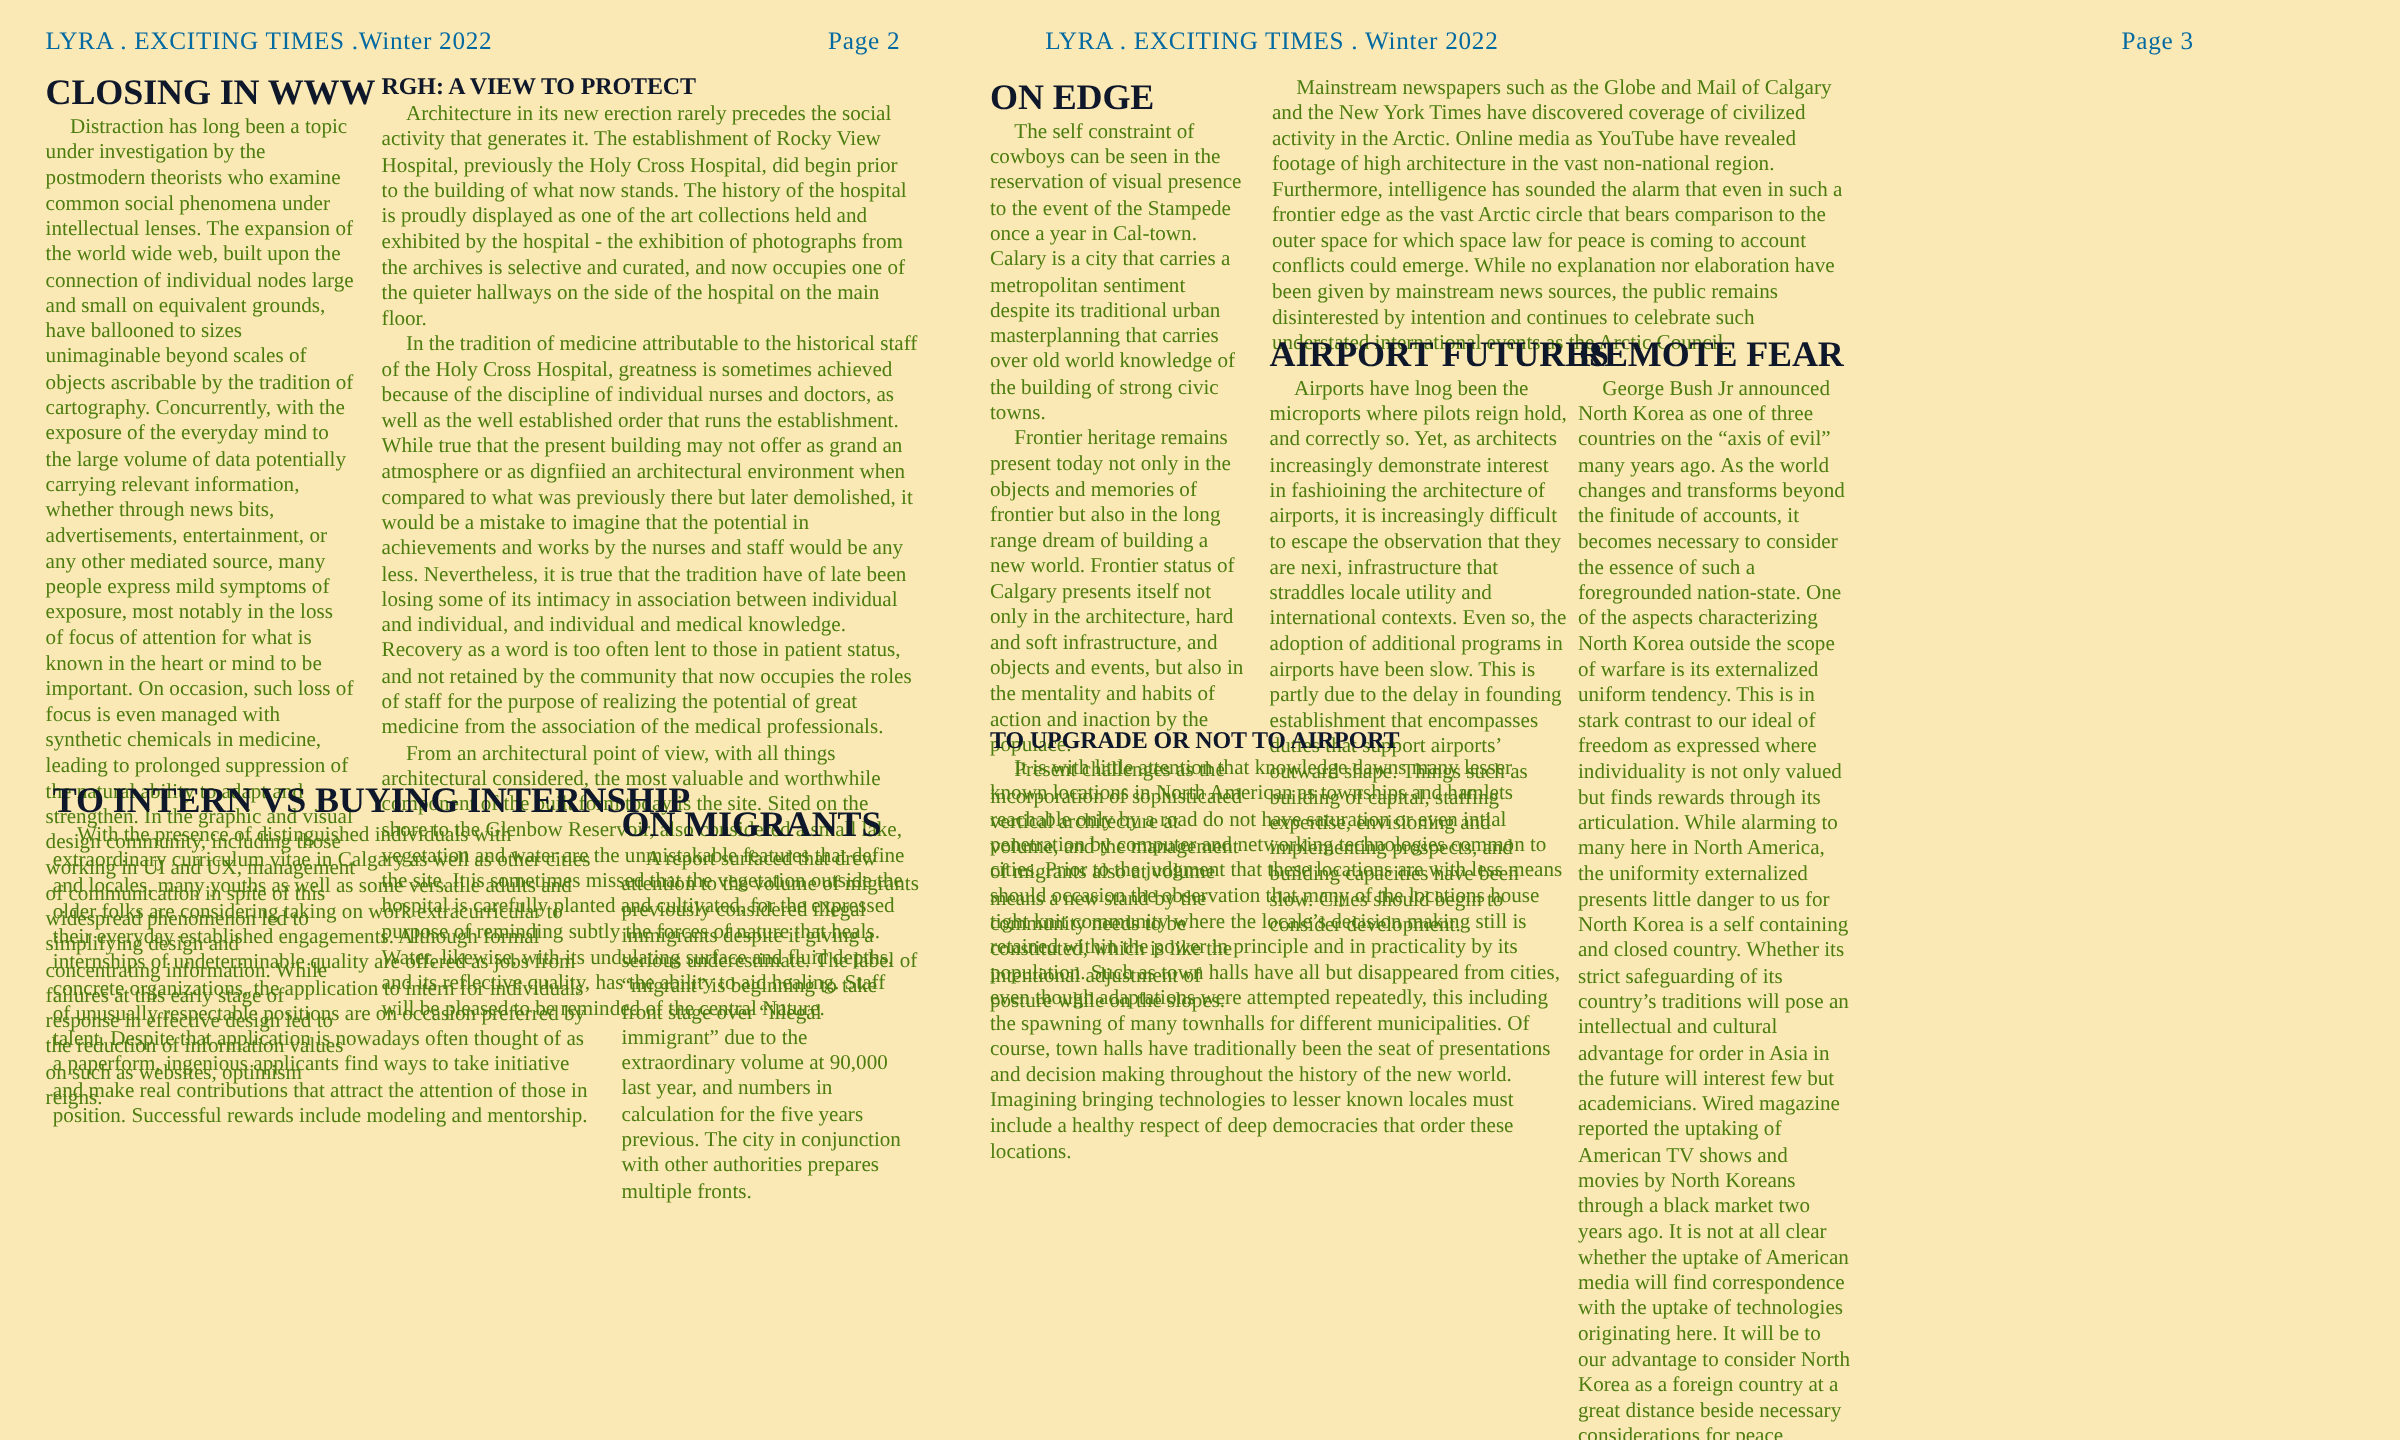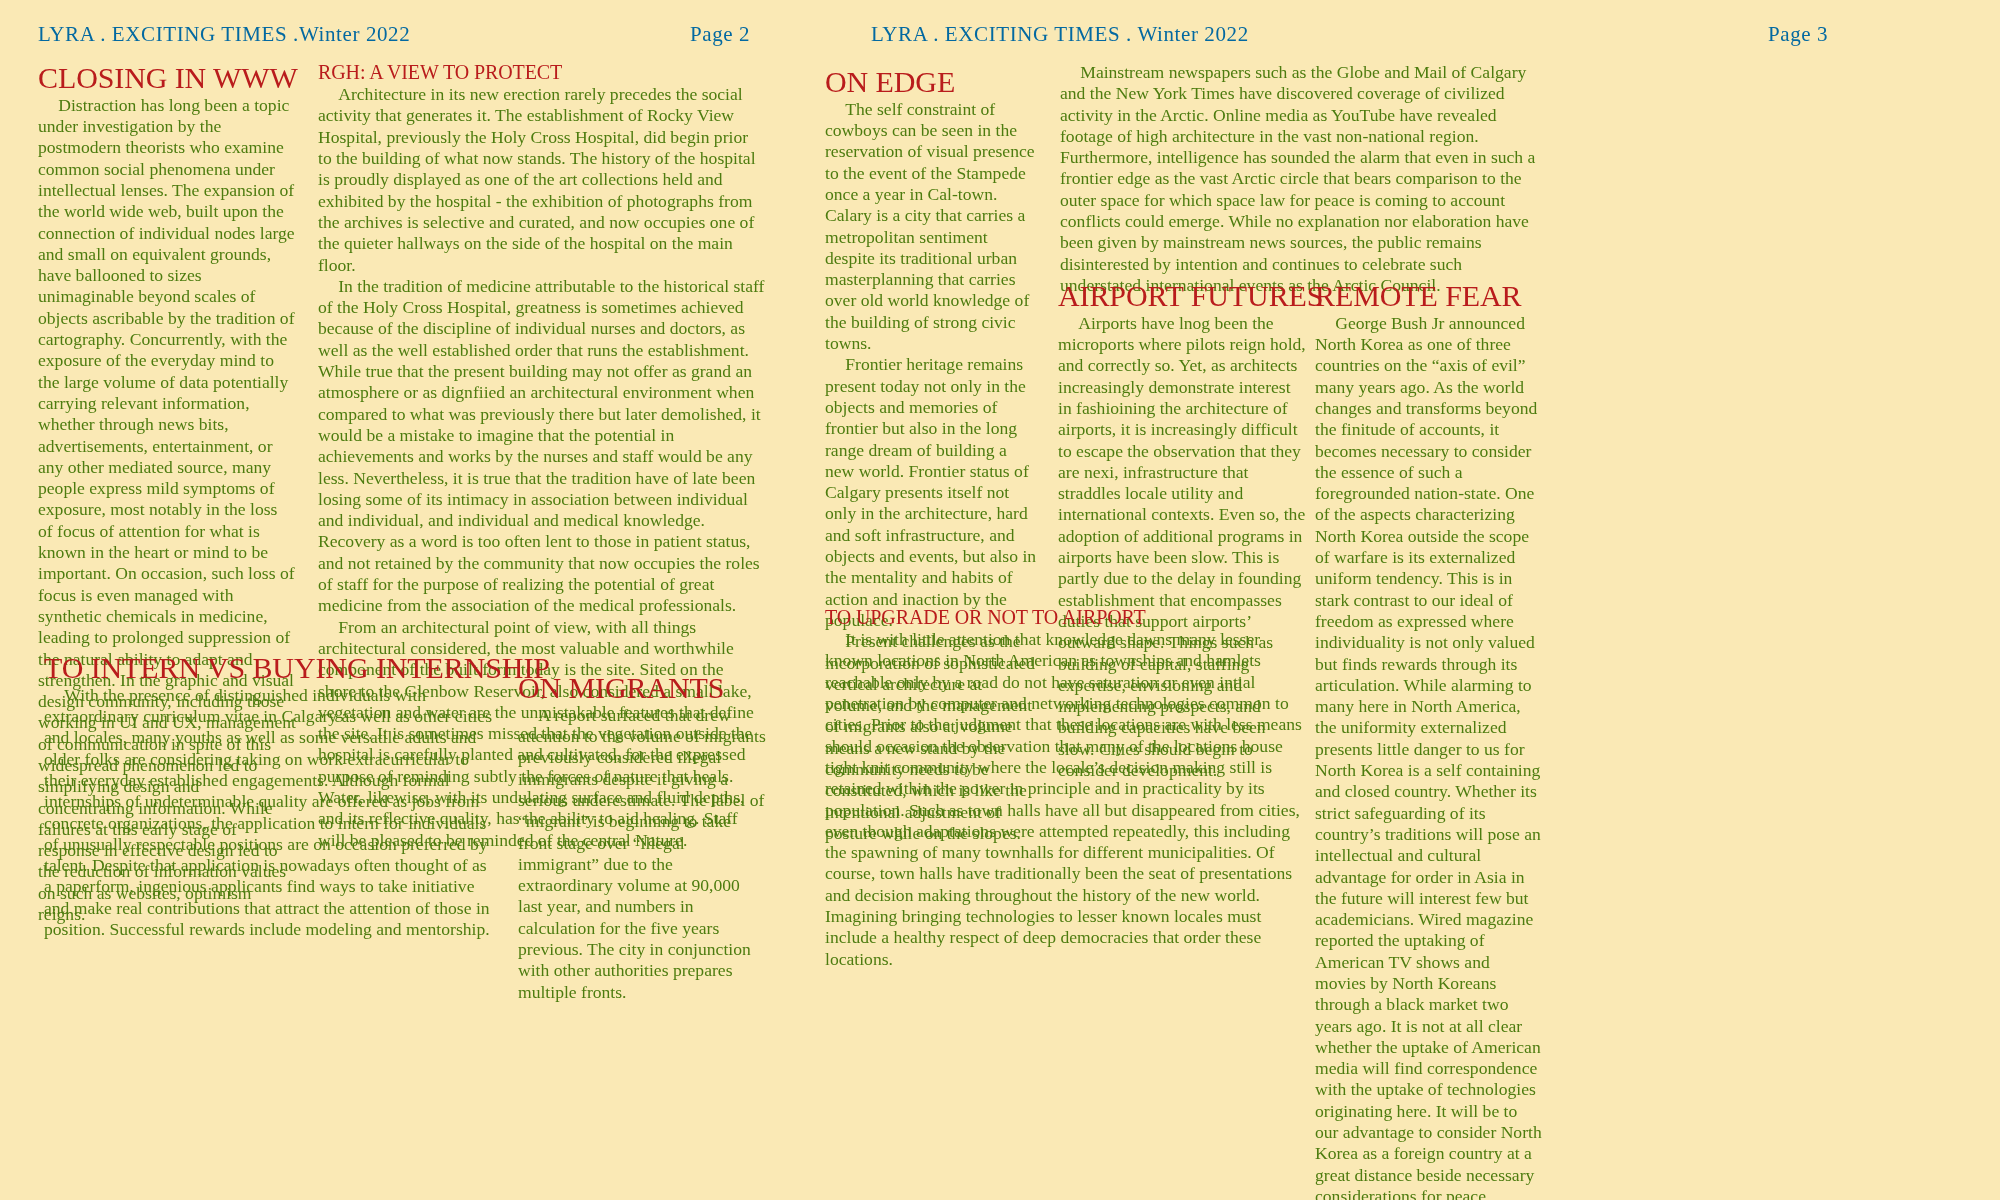--- a/index.html
+++ b/index.html
@@ -48,25 +48,25 @@
 
   
   .block {
     position: absolute;
     box-sizing: border-box;
   }
 
   h2.head {
     margin: 0 0 1px 0;
     font-family: "Liberation Serif", "DejaVu Serif", serif;
-    font-weight: normal;
+    font-weight: bold;
     font-size: 30px;
     line-height: 1.06;
     letter-spacing: -0.1px;
-    color: #b91c1c;
+    color: #0f172a;
     white-space: nowrap;
   }
   h2.head.wide { font-size: 20px; }
 
   p.body {
     margin: 0;
     font-size: 17.6px;
     line-height: 21.3px;
     text-align: left;
     text-indent: 1.15em;

